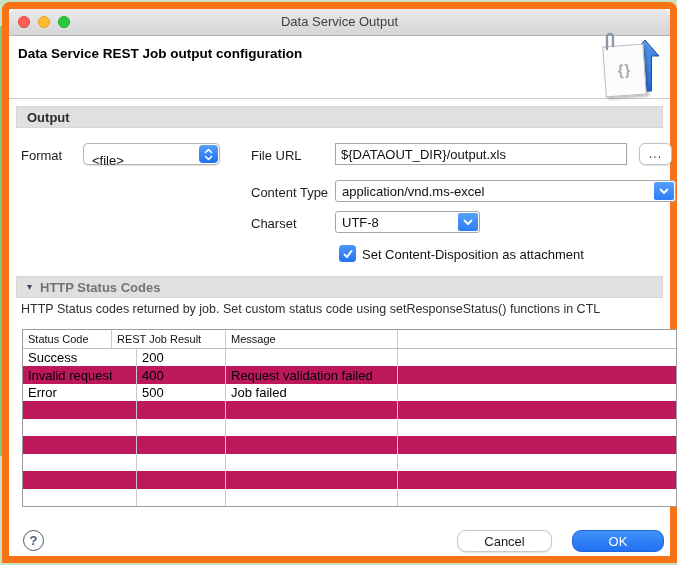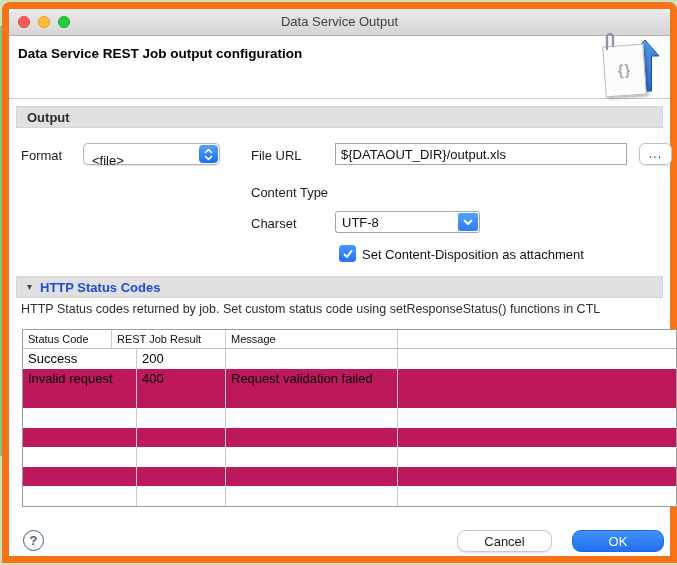--- a/index.html
+++ b/index.html
@@ -44,21 +44,21 @@
   .hdr-arrow{position:absolute;right:2px;top:1px;}
   
   .section-bar{
     position:absolute;left:7px;right:7px;height:22px;background:#e0e0e0;
     border:1px solid #d6d6d6;box-sizing:border-box;display:flex;align-items:center;
   }
   .section-bar.output{top:97px;}
   .section-bar.status{top:267px;}
   .section-bar .bar-title{font-size:13px;font-weight:bold;color:#2b2b2b;padding-left:10px;}
   .tri{font-size:10px;color:#3d5066;padding-left:10px;line-height:1;}
-  .bar-title.slate{color:#1d4ed8;padding-left:8px;}
+  .bar-title.slate{color:#737373;padding-left:8px;}
   
   .flabel{position:absolute;font-size:13px;color:#1c1c1c;}
   .pselect{
     position:absolute;left:74px;top:134px;width:137px;height:22px;background:#fff;
     border:1px solid #b5b5b5;border-radius:5px;box-sizing:border-box;
     display:flex;align-items:center;box-shadow:0 0.5px 1px rgba(0,0,0,.12);
   }
   .pselect .val{font-size:13px;color:#111;padding-left:8px;flex:1;margin-top:12px;}
   .pselect .updown{
     position:absolute;right:1px;top:1px;bottom:1px;width:19px;border-radius:4px;
@@ -173,20 +173,28 @@
 
   <span class="flabel" style="left:242px;top:139px;">File URL</span>
   <div class="tinput" style="left:326px;top:134px;width:292px;height:22px;">
     <span>${DATAOUT_DIR}/output.xls</span>
   </div>
   <div class="browse">
     <span>...</span>
   </div>
 
   <span class="flabel" style="left:242px;top:176px;">Content Type</span>
+  <div class="combo" style="left:326px;top:171px;width:341px;height:22px;">
+    <span class="val">application/vnd.ms-excel</span>
+    <span class="drop">
+      <svg width="10" height="7" viewBox="0 0 10 7">
+          <path d="M1.5 1.5 L5 5 L8.5 1.5" fill="none" stroke="#fff" stroke-width="1.8" stroke-linecap="round" stroke-linejoin="round"></path>
+        </svg>
+    </span>
+  </div>
 
   <span class="flabel" style="left:242px;top:207px;">Charset</span>
   <div class="combo" style="left:326px;top:202px;width:145px;height:22px;">
     <span class="val">UTF-8</span>
     <span class="drop">
       <svg width="10" height="7" viewBox="0 0 10 7">
           <path d="M1.5 1.5 L5 5 L8.5 1.5" fill="none" stroke="#fff" stroke-width="1.8" stroke-linecap="round" stroke-linejoin="round"></path>
         </svg>
     </span>
   </div>
@@ -217,20 +225,26 @@
           <div class="td c1">200</div>
           <div class="td c2"></div>
           <div class="td c3"></div>
         </div>
         <div class="tr alt">
           <div class="td c0">Invalid request</div>
           <div class="td c1">400</div>
           <div class="td c2">Request validation failed</div>
           <div class="td c3"></div>
         </div>
+        <div class="tr">
+          <div class="td c0">Error</div>
+          <div class="td c1">500</div>
+          <div class="td c2">Job failed</div>
+          <div class="td c3"></div>
+        </div>
         <div class="tr alt">
           <div class="td c0"></div>
           <div class="td c1"></div>
           <div class="td c2"></div>
           <div class="td c3"></div>
         </div>
         <div class="tr">
           <div class="td c0"></div>
           <div class="td c1"></div>
           <div class="td c2"></div>

